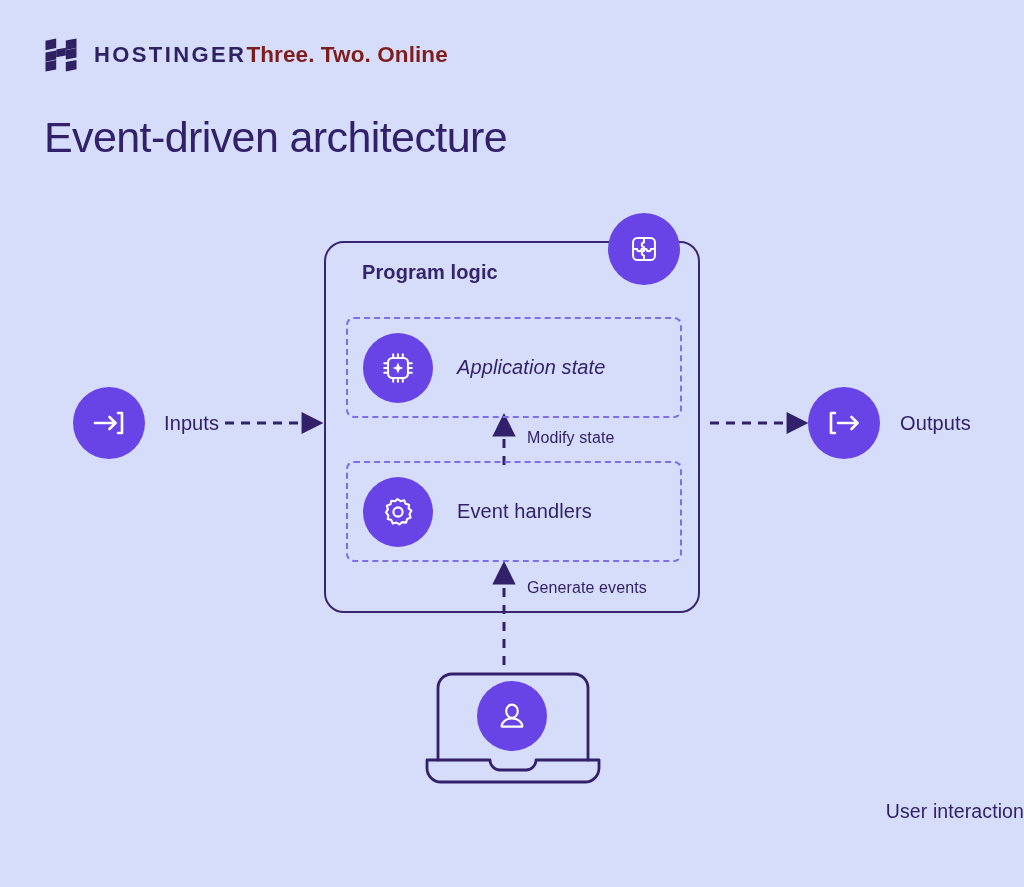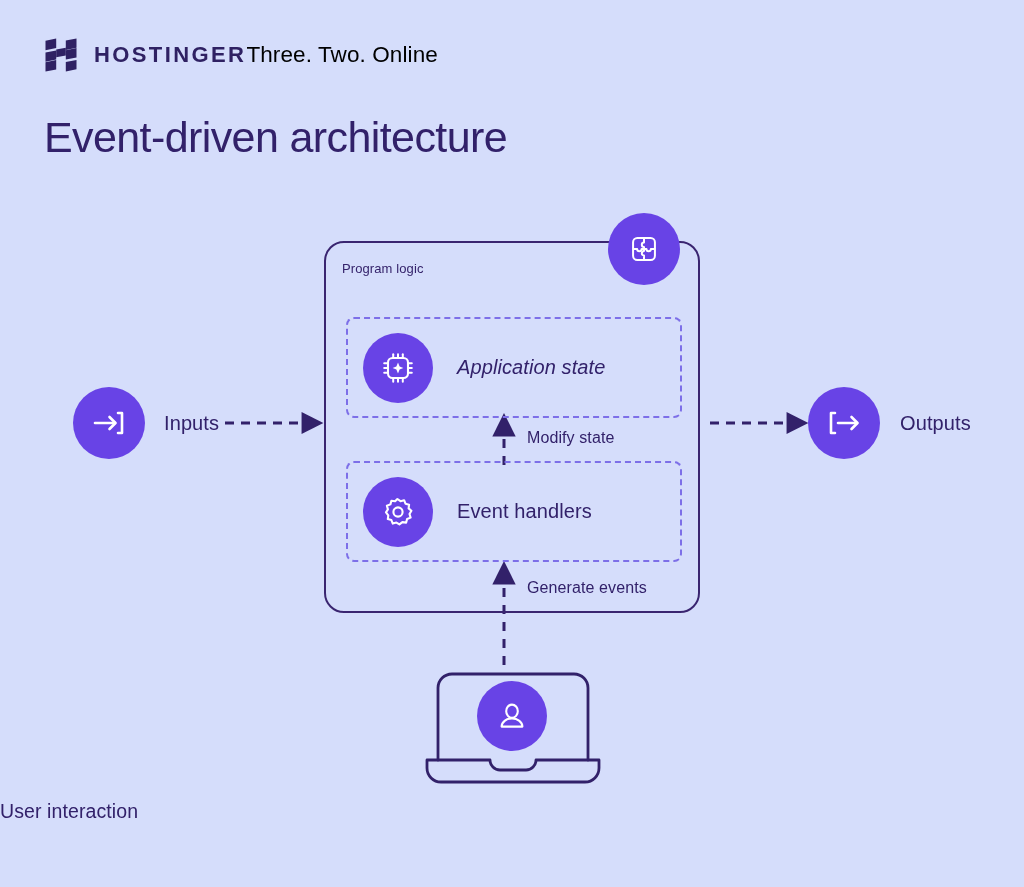--- a/index.html
+++ b/index.html
@@ -28,22 +28,22 @@
   .brand { display: flex; align-items: center; gap: 16px; }
   .brand-mark { width: 34px; height: 34px; display: block; }
   .brand-name {
     font-size: 22px;
     font-weight: 700;
     letter-spacing: 2.4px;
     color: #2f2163;
   }
   .tagline {
     font-size: 22.5px;
-    font-weight: 400;
-    color: #000000;
+    font-weight: 700;
+    color: #7f1d1d;
     letter-spacing: 0.1px;
   }
 
   
   .page-title {
     position: absolute;
     top: 113px;
     left: 44px;
     font-size: 43px;
     font-weight: 400;
@@ -70,25 +70,26 @@
     left: 324px;
     top: 241px;
     width: 376px;
     height: 372px;
     border: 2.6px solid #3a2570;
     border-radius: 20px;
     background: transparent;
   }
   .program-card-title {
     position: absolute;
-    left: 16px;
+    left: 36px;
     top: 18px;
-    font-size: 13px;
+    font-size: 20px;
     color: #35236b;
     letter-spacing: 0.1px;
+    font-weight: bold;
   }
 
   
   .dashed-box {
     position: absolute;
     left: 20px;
     width: 336px;
     height: 101px;
     border: 2px dashed #7d6fe8;
     border-radius: 8px;
@@ -185,21 +186,21 @@
     background: #6843e6;
     display: flex;
     align-items: center;
     justify-content: center;
   }
   .laptop-caption {
     position: absolute;
     left: 0;
     top: 800px;
     width: 1024px;
-    text-align: left;
+    text-align: right;
     font-size: 19.5px;
     color: #32216a;
     letter-spacing: 0.1px;
   }
 </style>
 </head>
 <body>
 
 <div class="header">
   <div class="brand">

